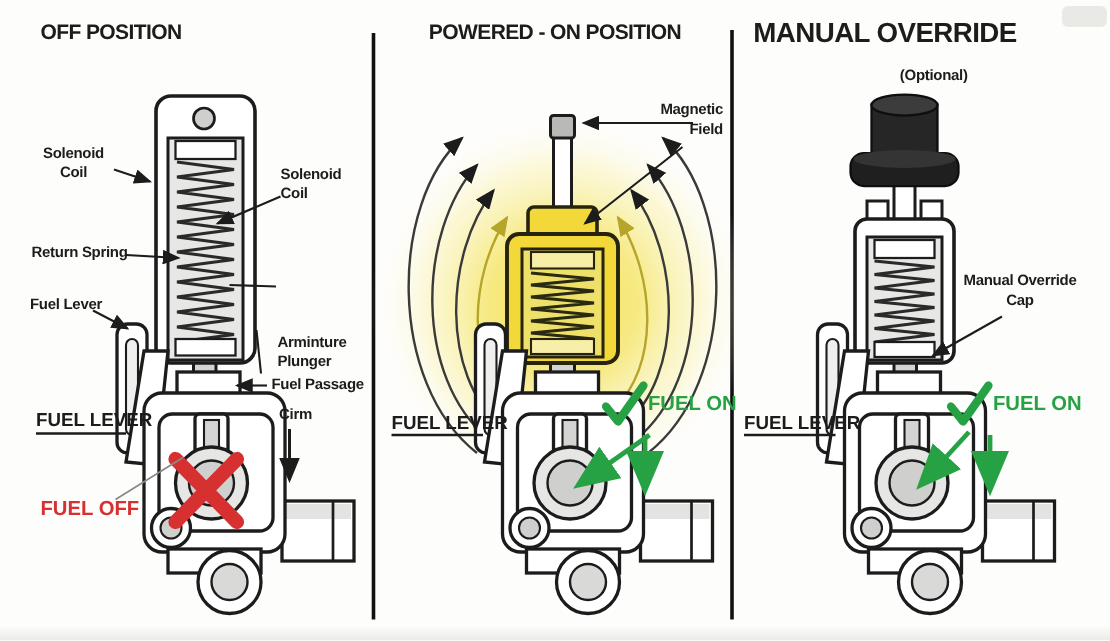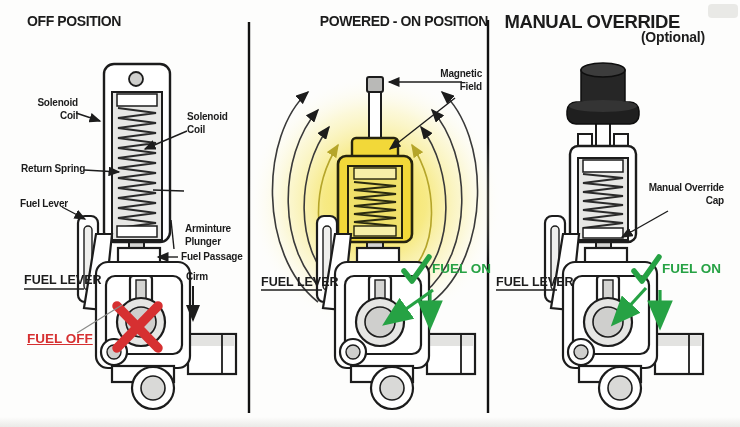--- a/index.html
+++ b/index.html
@@ -4,24 +4,24 @@
 <style>
   html,body{margin:0;padding:0;}
   body{width:740px;height:427px;position:relative;background:#fdfdfc;overflow:hidden;
        font-family:"Liberation Sans", sans-serif;color:#1c1c1c;}
   .stage{position:absolute;inset:0;}
   svg{position:absolute;left:0;top:0;}
   .lbl{position:absolute;font-weight:bold;font-size:10px;line-height:13px;
        letter-spacing:-0.2px;white-space:pre-line;}
   .title{font-size:14px;font-weight:800;letter-spacing:-0.4px;line-height:20px;}
   .caps{font-size:12.5px;font-weight:800;letter-spacing:0;}
-  .red{color:#D63031;text-decoration:underline;}
+  .red{color:#D63031;}
   .green{color:#26A244;}
   .alignR{text-align:right;}
-  .alignC{text-align:right;}
+  .alignC{text-align:center;}
   .artifact-smudge{position:absolute;right:2px;top:4px;width:30px;height:14px;
        background:#d9d9d4;opacity:.55;border-radius:4px;}
   .artifact-bottom{position:absolute;left:0;bottom:0;width:100%;height:10px;
        background:linear-gradient(#fdfdfc, #e2e2de);opacity:.7;}
 </style>
 </head>
 <body>
 
 <div class="stage">
 
@@ -176,21 +176,21 @@
 <div class="lbl caps" style="left:24px;top:274px;">FUEL LEVER</div>
 <div class="lbl caps red" style="left:27px;top:332px;font-size:13.5px;">FUEL OFF</div>
 
 <div class="lbl title alignC" style="left:252px;top:11px;width:236px;">POWERED - ON POSITION</div>
 <div class="lbl alignR" style="left:410px;top:67px;width:72px;">Magnetic
 Field</div>
 <div class="lbl caps" style="left:261px;top:276px;">FUEL LEVER</div>
 <div class="lbl caps green" style="left:432px;top:262px;font-size:13.5px;">FUEL ON</div>
 
 <div class="lbl title alignC" style="left:500px;top:12px;width:180px;font-size:18.5px;">MANUAL OVERRIDE</div>
-<div class="lbl alignC" style="left:540px;top:31px;width:165px;font-size:14px;font-weight:800;">(Optional)</div>
+<div class="lbl alignC" style="left:540px;top:44px;width:165px;font-size:10px;font-weight:800;">(Optional)</div>
 <div class="lbl alignC" style="left:636px;top:181px;width:88px;">Manual Override
 Cap</div>
 <div class="lbl caps" style="left:496px;top:276px;">FUEL LEVER</div>
 <div class="lbl caps green" style="left:662px;top:262px;font-size:13.5px;">FUEL ON</div>
 
 <div class="artifact-smudge"></div>
 <div class="artifact-bottom"></div>
 
 </div>
 

